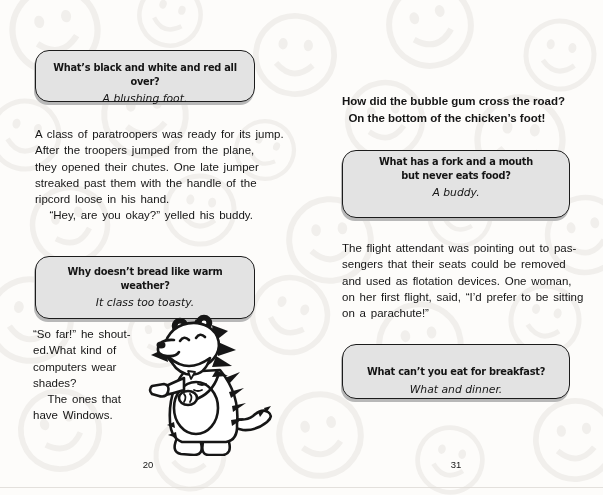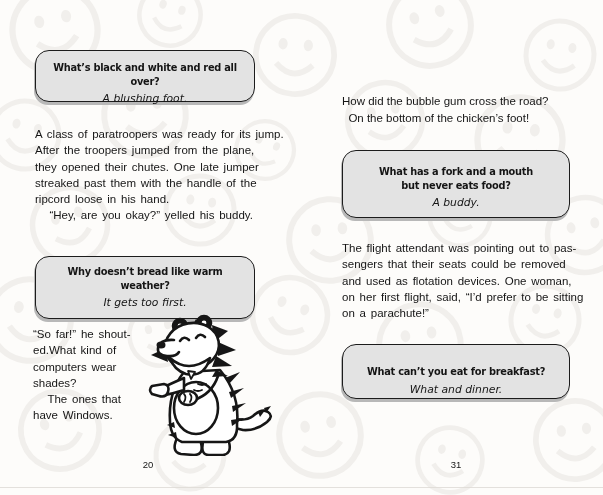--- a/index.html
+++ b/index.html
@@ -42,35 +42,36 @@
     font-size:11.5px;
     line-height:16.3px;
     word-spacing:1.6px;
     text-align:left;
   }
   .qa-text{
     position:absolute;
     white-space:pre-line;
     font-size:11.5px;
     line-height:17px;
+    font-weight:bold;
   }
   .pagenum{
     position:absolute;
     font-size:9.5px;
     width:30px;
     text-align:center;
   }
   .tiger{position:absolute;left:146px;top:314px;width:150px;height:142px;}
   .page-edge{
     position:absolute;left:0;top:487px;width:603px;height:1px;
     background:#dedbd6;opacity:.85;
   }
   .pt1{padding-top:10px;}
   .pt2{padding-top:8px;}
-  .pt3{padding-top:14px;}
+  .pt3{padding-top:4px;}
   .pt4{padding-top:20px;}
 </style>
 </head>
 <body>
 
 <div class="stage">
 
   <svg class="bg-svg" viewBox="0 0 603 495">
     <defs>
       <g id="sm">
@@ -114,21 +115,21 @@
 
   <div class="body-text" style="left:35px;top:126px;width:260px;">A class of paratroopers was ready for its jump.
 After the troopers jumped from the plane,
 they opened their chutes. One late jumper
 streaked past them with the handle of the
 ripcord loose in his hand.
 &nbsp;&nbsp;&nbsp;“Hey, are you okay?” yelled his buddy.</div>
 
   <div class="jbox pt2" style="left:35px;top:256px;width:220px;height:63px;">
     <div class="jq">Why doesn’t bread like warm weather?</div>
-    <div class="ja">It gets too first.</div>
+    <div class="ja">It class too toasty.</div>
   </div>
 
   <div class="body-text" style="left:33px;top:326px;width:128px;">“So far!” he shout-
 ed.What kind of
 computers wear
 shades?
 &nbsp;&nbsp;&nbsp;The ones that
 have Windows.</div>
 
   <svg class="tiger" viewBox="0 0 150 142">

